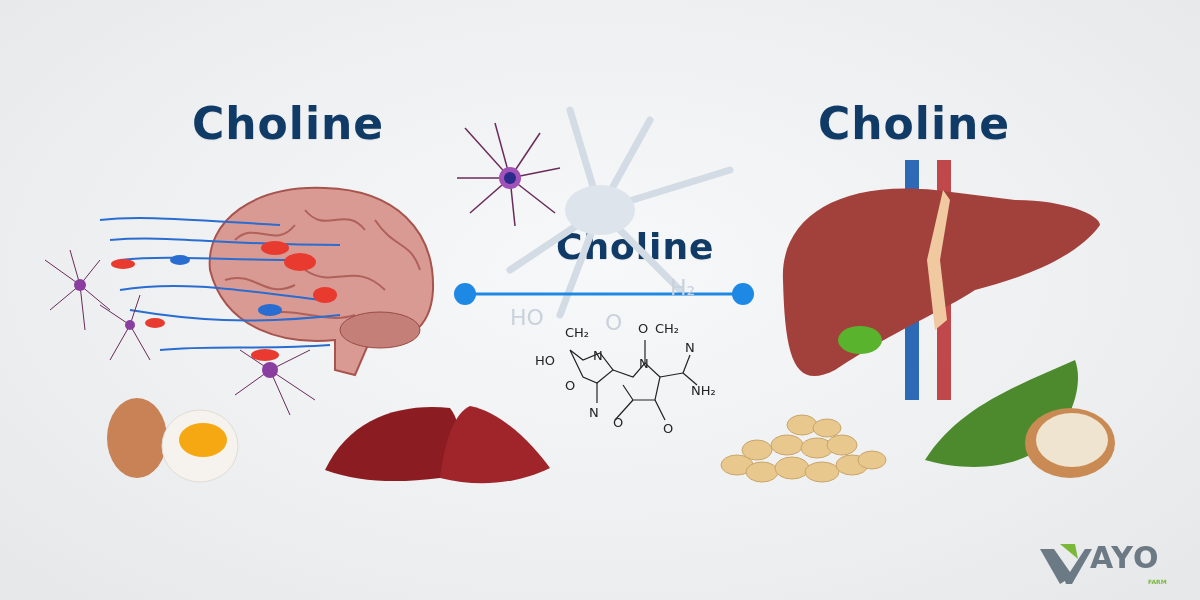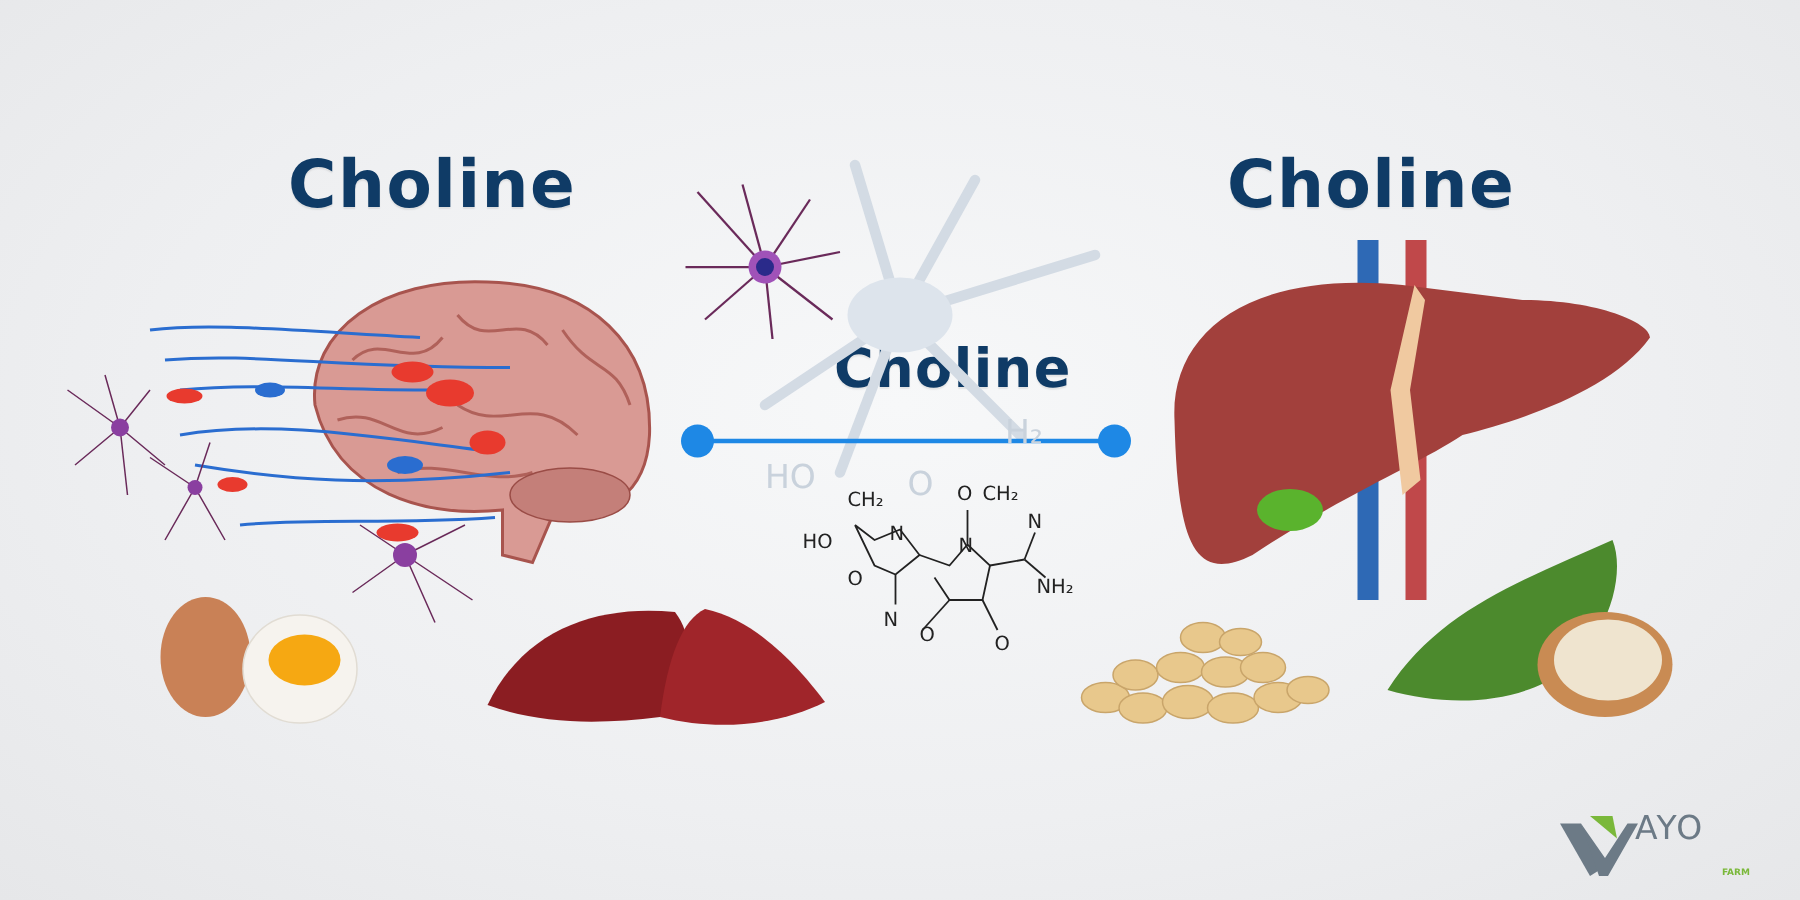--- a/index.html
+++ b/index.html
@@ -13,21 +13,21 @@
       font-family:"DejaVu Sans", sans-serif; letter-spacing:1px;
       text-shadow: 0 1px 1px rgba(0,0,0,0.08);
     }
     #title-left { left:192px; top:98px; font-size:44px; }
     #title-right { left:818px; top:98px; font-size:44px; }
     #title-center { left:556px; top:226px; font-size:36px; }
     svg { position:absolute; overflow:visible; }
     .chem { font-family:"DejaVu Sans", sans-serif; font-size:13px; fill:#222; }
     .chem-ghost { font-family:"DejaVu Sans", sans-serif; font-size:22px; fill:#c9d2dc; }
     #logo { position:absolute; left:1040px; top:540px; width:140px; height:52px; }
-    #logo-text { position:absolute; left:50px; top:0; font-family:"DejaVu Sans", sans-serif; font-weight:normal; font-size:22px; color:#6c7a86; letter-spacing:1px; }
+    #logo-text { position:absolute; left:50px; top:0; font-family:"DejaVu Sans", sans-serif; font-weight:bold; font-size:30px; color:#6c7a86; letter-spacing:1px; }
     #logo-sub { position:absolute; left:108px; top:38px; font-size:6px; color:#7ab83a; font-weight:bold; font-family:"DejaVu Sans", sans-serif; }
   </style>
 </head>
 <body>
 
 <div id="title-left" class="title">Choline</div>
 <div id="title-right" class="title">Choline</div>
 <div id="title-center" class="title">Choline</div>
 
 <svg style="left:450px;top:90px;" width="300" height="230" viewBox="0 0 300 230">

